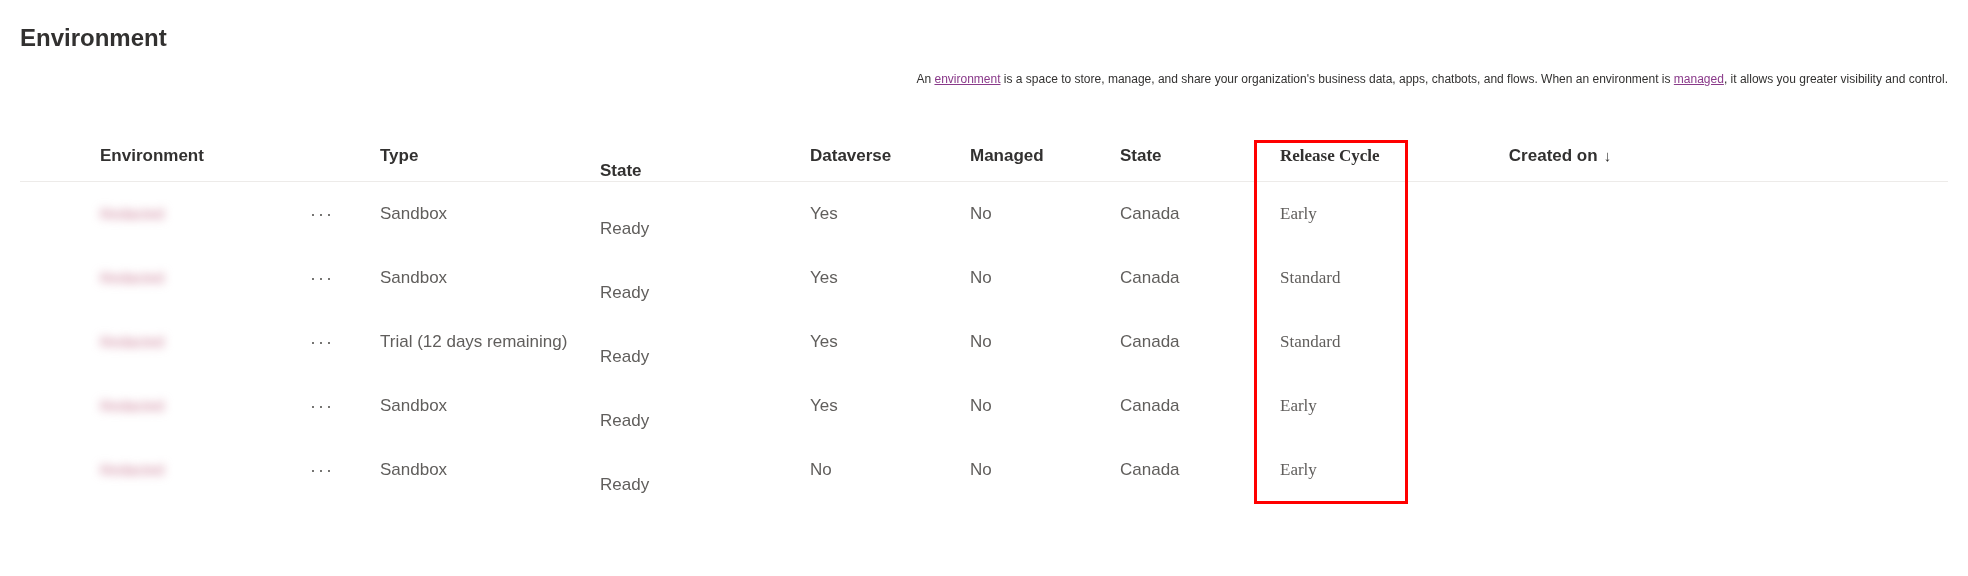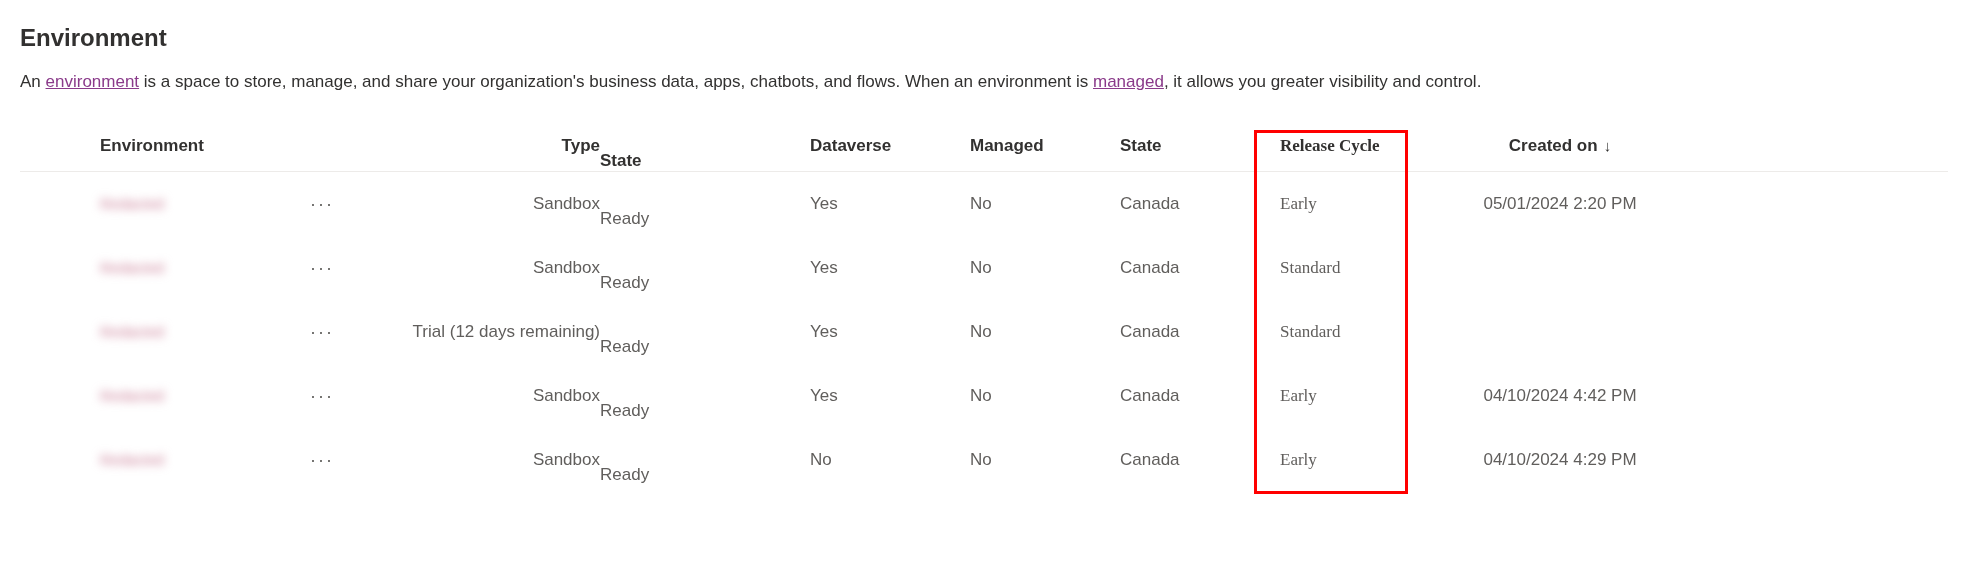--- a/index.html
+++ b/index.html
@@ -10,23 +10,24 @@
       padding: 24px 20px;
       width: 1968px;
     }
     .page-title {
       font-size: 24px;
       font-weight: 600;
       margin-bottom: 20px;
       color: #323130;
     }
     .description {
-      font-size: 17px;
+      font-size: 12px;
       color: #323130;
-      margin-bottom: 28px;
+      margin-bottom: 44px;
+      text-align: right;
     }
     .description a {
       color: #8a3a8a;
       text-decoration: underline;
       cursor: pointer;
     }
     .table-wrap {
       width: 100%;
       margin-top: 6px;
     }
@@ -42,21 +43,21 @@
     .table-row {
       display: flex;
       align-items: center;
       height: 64px;
       font-size: 17px;
       color: #605e5c;
     }
     .col-select { width: 60px; flex-shrink: 0; }
     .col-env { width: 230px; flex-shrink: 0; padding-left: 20px; }
     .col-more { width: 70px; flex-shrink: 0; text-align: left; color: #605e5c; font-size: 18px; letter-spacing: 2px; cursor: pointer; }
-    .col-type { width: 220px; flex-shrink: 0; text-align: right; }
+    .col-type { width: 220px; flex-shrink: 0; }
     .col-state { width: 210px; flex-shrink: 0; margin-top: 30px; }
     .col-dataverse { width: 160px; flex-shrink: 0; }
     .col-managed { width: 150px; flex-shrink: 0; }
     .col-region { width: 160px; flex-shrink: 0; }
     .col-release { width: 150px; flex-shrink: 0; font-family: Liberation Serif, serif; }
     .col-created { width: 230px; flex-shrink: 0; padding-left: 30px; text-align: center; }
     .release-box {
       position: absolute;
       border: 3px solid #ff0000;
       pointer-events: none;
@@ -103,21 +104,20 @@
       <div class="table-row">
         <div class="col-select"></div>
         <div class="col-env"><span class="blurred">Redacted</span></div>
         <div class="col-more">···</div>
         <div class="col-type">Sandbox</div>
         <div class="col-state">Ready</div>
         <div class="col-dataverse">Yes</div>
         <div class="col-managed">No</div>
         <div class="col-region">Canada</div>
         <div class="col-release">Early</div>
-        <div class="col-created">05/01/2024 2:20 PM</div>
       </div>
       <div class="table-row">
         <div class="col-select"></div>
         <div class="col-env"><span class="blurred">Redacted</span></div>
         <div class="col-more">···</div>
         <div class="col-type">Sandbox</div>
         <div class="col-state">Ready</div>
         <div class="col-dataverse">Yes</div>
         <div class="col-managed">No</div>
         <div class="col-region">Canada</div>
@@ -137,30 +137,28 @@
       <div class="table-row">
         <div class="col-select"></div>
         <div class="col-env"><span class="blurred">Redacted</span></div>
         <div class="col-more">···</div>
         <div class="col-type">Sandbox</div>
         <div class="col-state">Ready</div>
         <div class="col-dataverse">Yes</div>
         <div class="col-managed">No</div>
         <div class="col-region">Canada</div>
         <div class="col-release">Early</div>
-        <div class="col-created">04/10/2024 4:42 PM</div>
       </div>
       <div class="table-row">
         <div class="col-select"></div>
         <div class="col-env"><span class="blurred">Redacted</span></div>
         <div class="col-more">···</div>
         <div class="col-type">Sandbox</div>
         <div class="col-state">Ready</div>
         <div class="col-dataverse">No</div>
         <div class="col-managed">No</div>
         <div class="col-region">Canada</div>
         <div class="col-release">Early</div>
-        <div class="col-created">04/10/2024 4:29 PM</div>
       </div>
     </div>
 
   <div class="release-box" id="release-highlight" style="left: 1234px; top: 9.5px; width: 154px; height: 364.5px;"></div>
 </div>
 
 </body></html>

